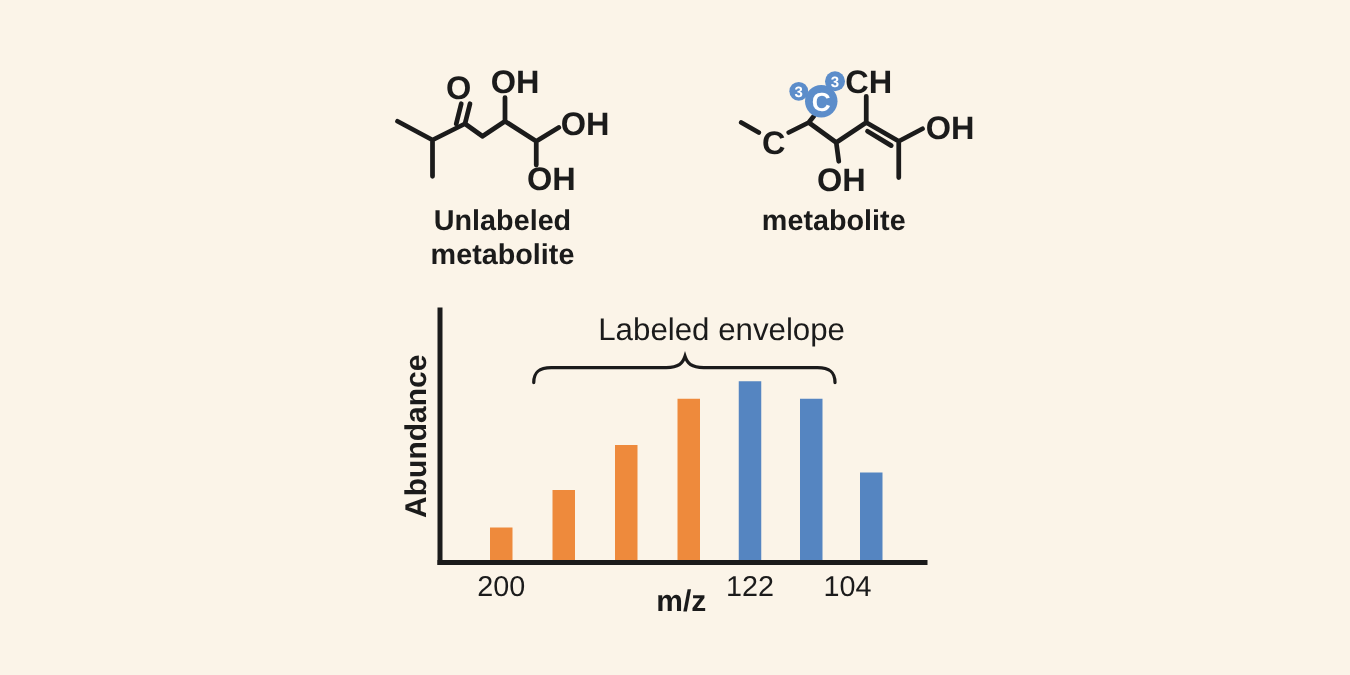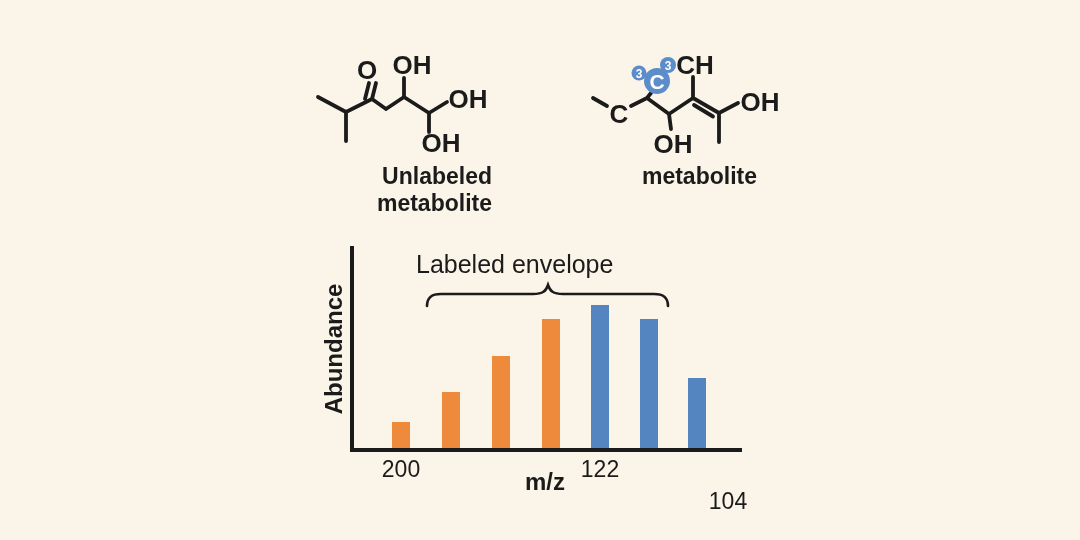--- a/index.html
+++ b/index.html
@@ -7,30 +7,30 @@
     position:relative; width:1080px; height:540px;
     background:#FBF4E8; overflow:hidden;
     font-family:"Liberation Sans", sans-serif; color:#1B1B1B;
   }
   svg { position:absolute; overflow:visible; }
   .bond { stroke:#1B1B1B; stroke-width:3.8; fill:none; stroke-linecap:round; stroke-linejoin:round; }
   .brace { stroke:#1B1B1B; stroke-width:2.6; fill:none; stroke-linecap:round; }
   .atom { font-family:"Liberation Sans",sans-serif; font-weight:700; font-size:26px; fill:#1B1B1B; text-anchor:middle; }
   .circ-c { font-family:"Liberation Sans",sans-serif; font-weight:700; font-size:21px; text-anchor:middle; }
   .circ-3 { font-family:"Liberation Sans",sans-serif; font-weight:700; font-size:12px; text-anchor:middle; }
-  .caption { position:absolute; width:180px; text-align:right; font-weight:700; font-size:23px; line-height:27px; }
+  .caption { position:absolute; width:180px; text-align:center; font-weight:700; font-size:23px; line-height:27px; }
   .caption span { display:block; }
   .axis { position:absolute; background:#1B1B1B; }
   .plot { position:absolute; left:350px; top:248px; width:392px; height:200px; }
   .bar { position:absolute; bottom:0; width:18px; }
   .tick { position:absolute; width:60px; text-align:center; font-size:23px; }
   .xlabel { position:absolute; width:60px; text-align:center; font-size:24px; font-weight:700; }
   .ylabel { position:absolute; left:263px; top:336px; width:140px; height:26px; text-align:center;
             font-size:24px; font-weight:700; transform:rotate(-90deg); }
-  .annotation { position:absolute; left:416px; top:250px; width:260px; text-align:left;
+  .annotation { position:absolute; left:416px; top:250px; width:260px; text-align:right;
                 font-size:25px; font-weight:500; }
 </style>
 </head>
 <body>
 
 <div class="canvas">
 
   <svg style="left:300px; top:50px;" width="200" height="115" viewBox="300 50 200 115">
     <path class="bond" d="M318,97 L346,112 M346,112 L346,141 M346,112 L372,99
              M372,99 L386,109 M386,109 L404,97 M404,97 L404,78
@@ -85,16 +85,16 @@
     <div class="bar" style="left: 92px; height: 56px; background: rgb(238, 138, 60);"></div>
     <div class="bar" style="left: 142px; height: 92px; background: rgb(238, 138, 60);"></div>
     <div class="bar" style="left: 192px; height: 129px; background: rgb(238, 138, 60);"></div>
     <div class="bar" style="left: 241px; height: 143px; background: rgb(85, 133, 193);"></div>
     <div class="bar" style="left: 290px; height: 129px; background: rgb(85, 133, 193);"></div>
     <div class="bar" style="left: 338px; height: 70px; background: rgb(85, 133, 193);"></div>
   </div>
 
   <div class="tick" style="left:371px; top:456px;">200</div>
   <div class="tick" style="left:570px; top:456px;">122</div>
-  <div class="tick" style="left:698px; top:456px;margin-top:32px;">104</div>
+  <div class="tick" style="left:648px; top:456px;">104</div>
   <div class="xlabel" style="left:515px; top:468px;">m/z</div>
 
 </div>
 
 </body></html>

